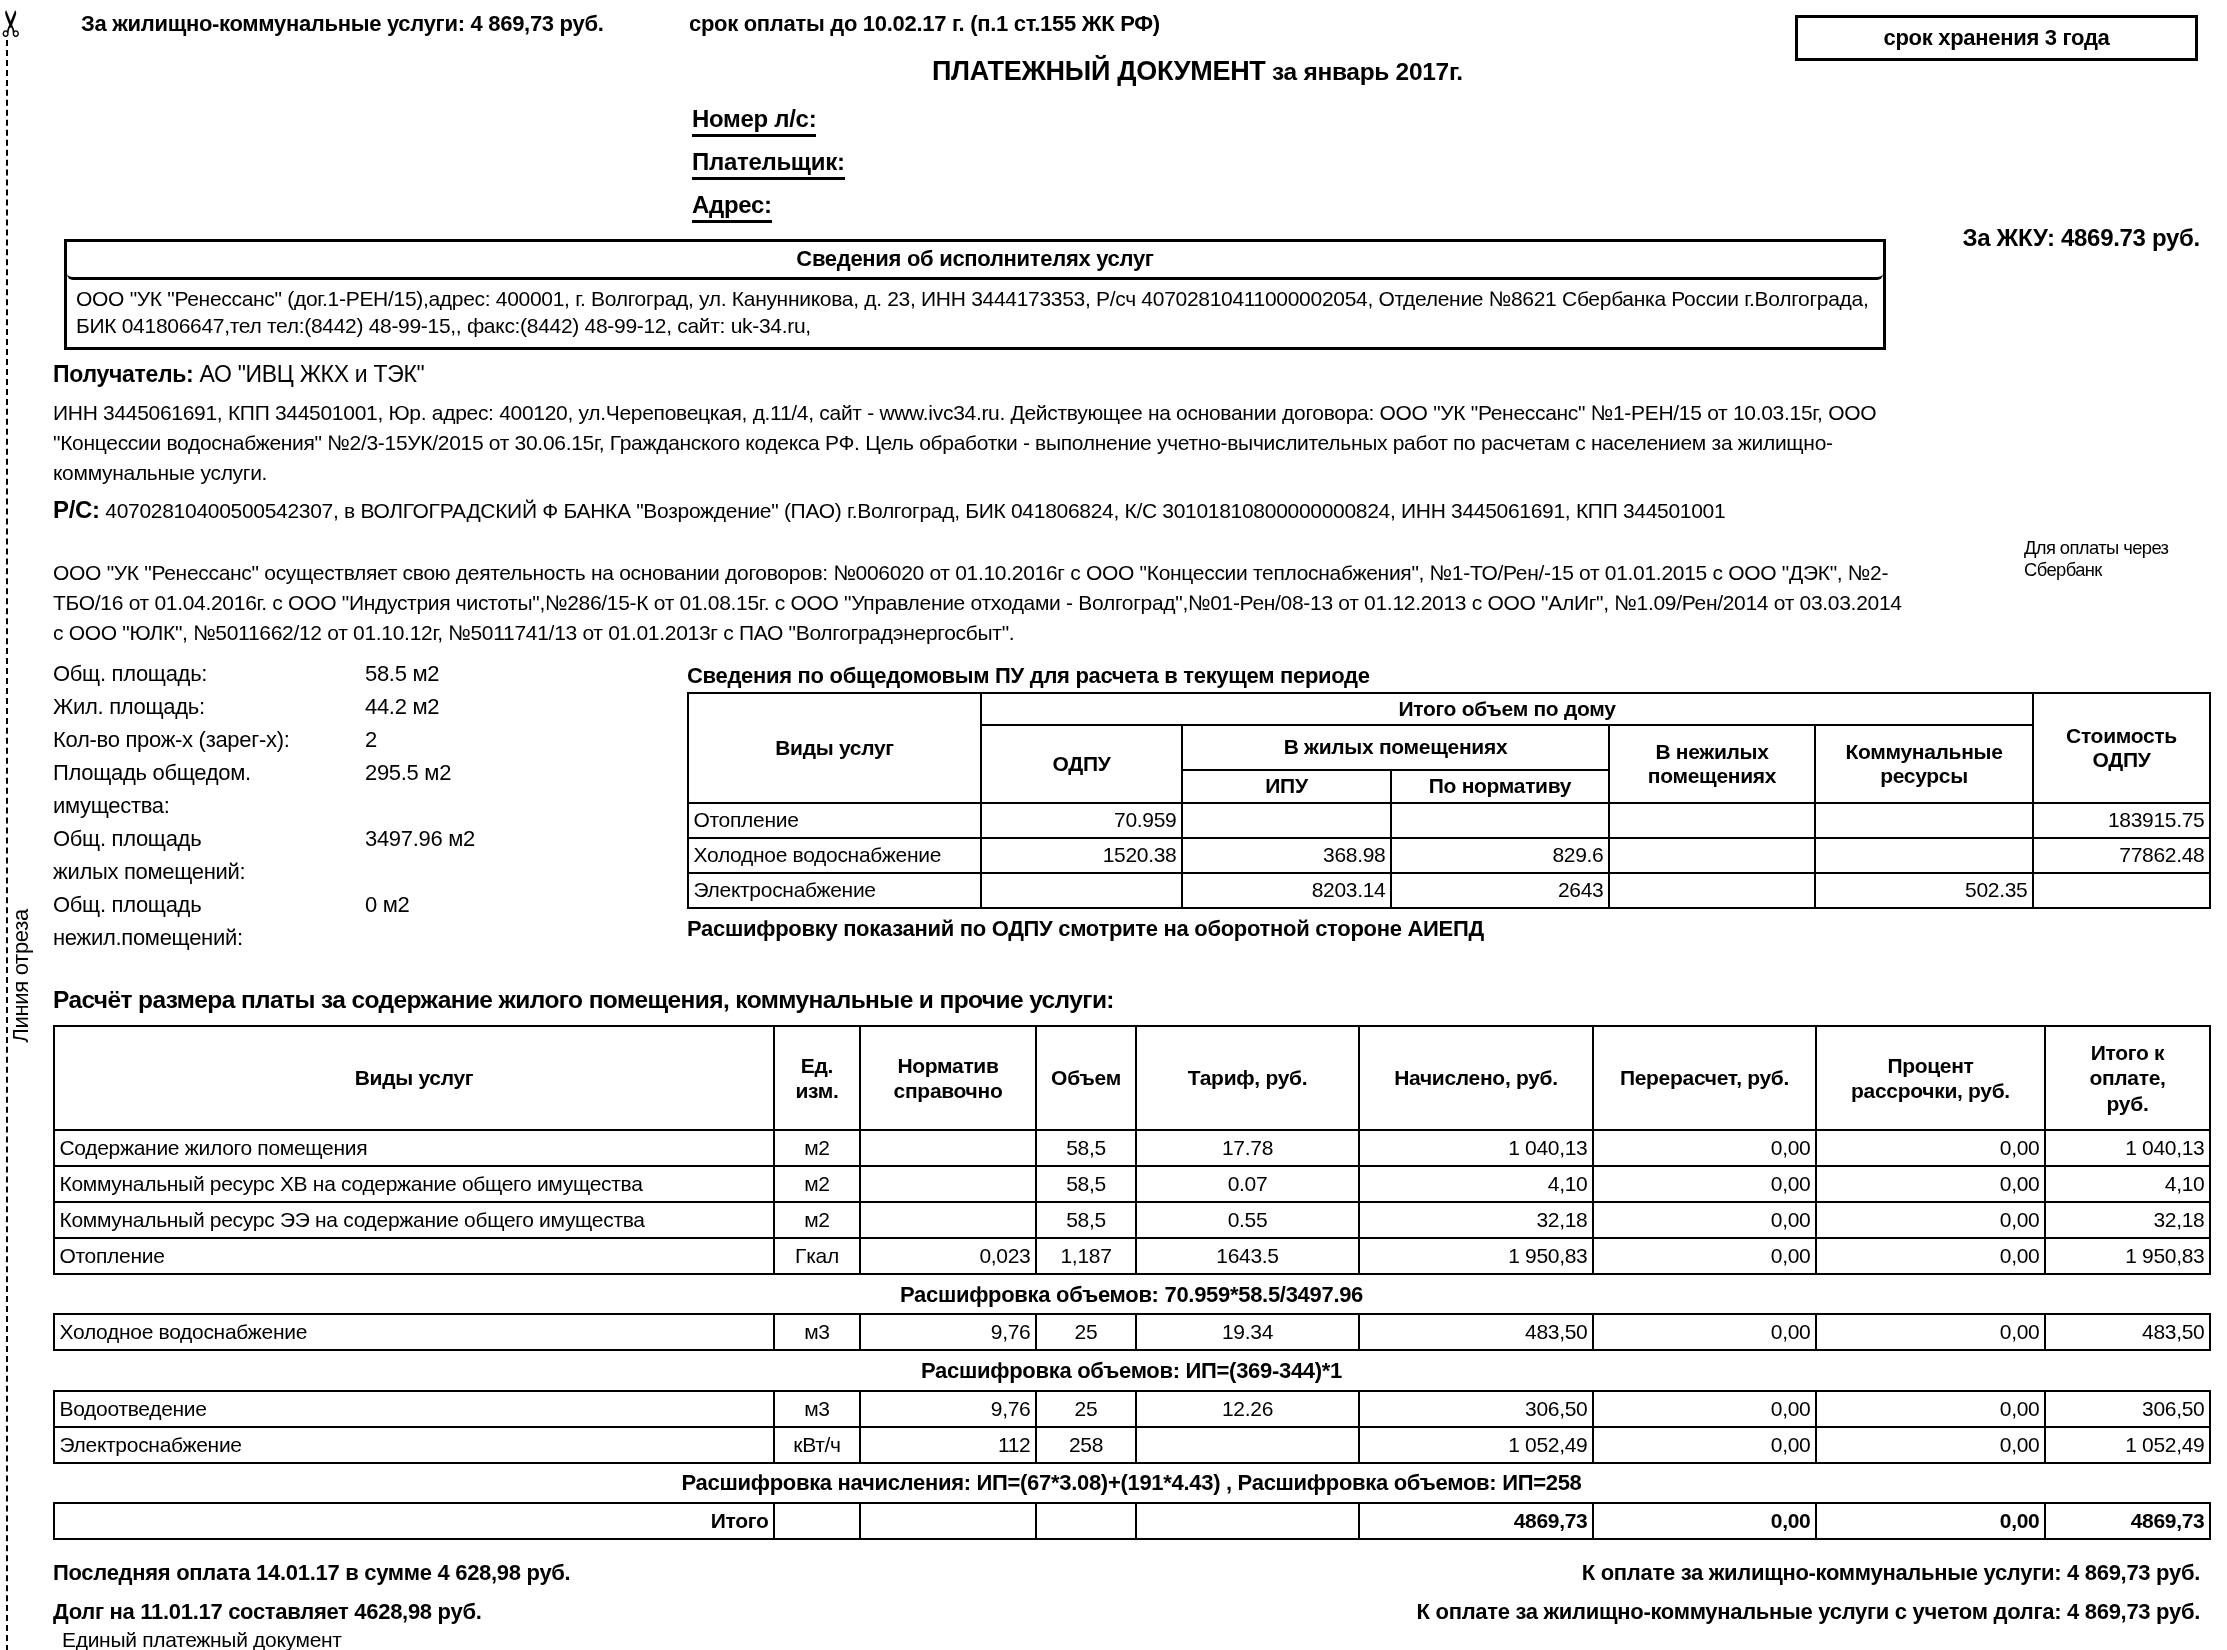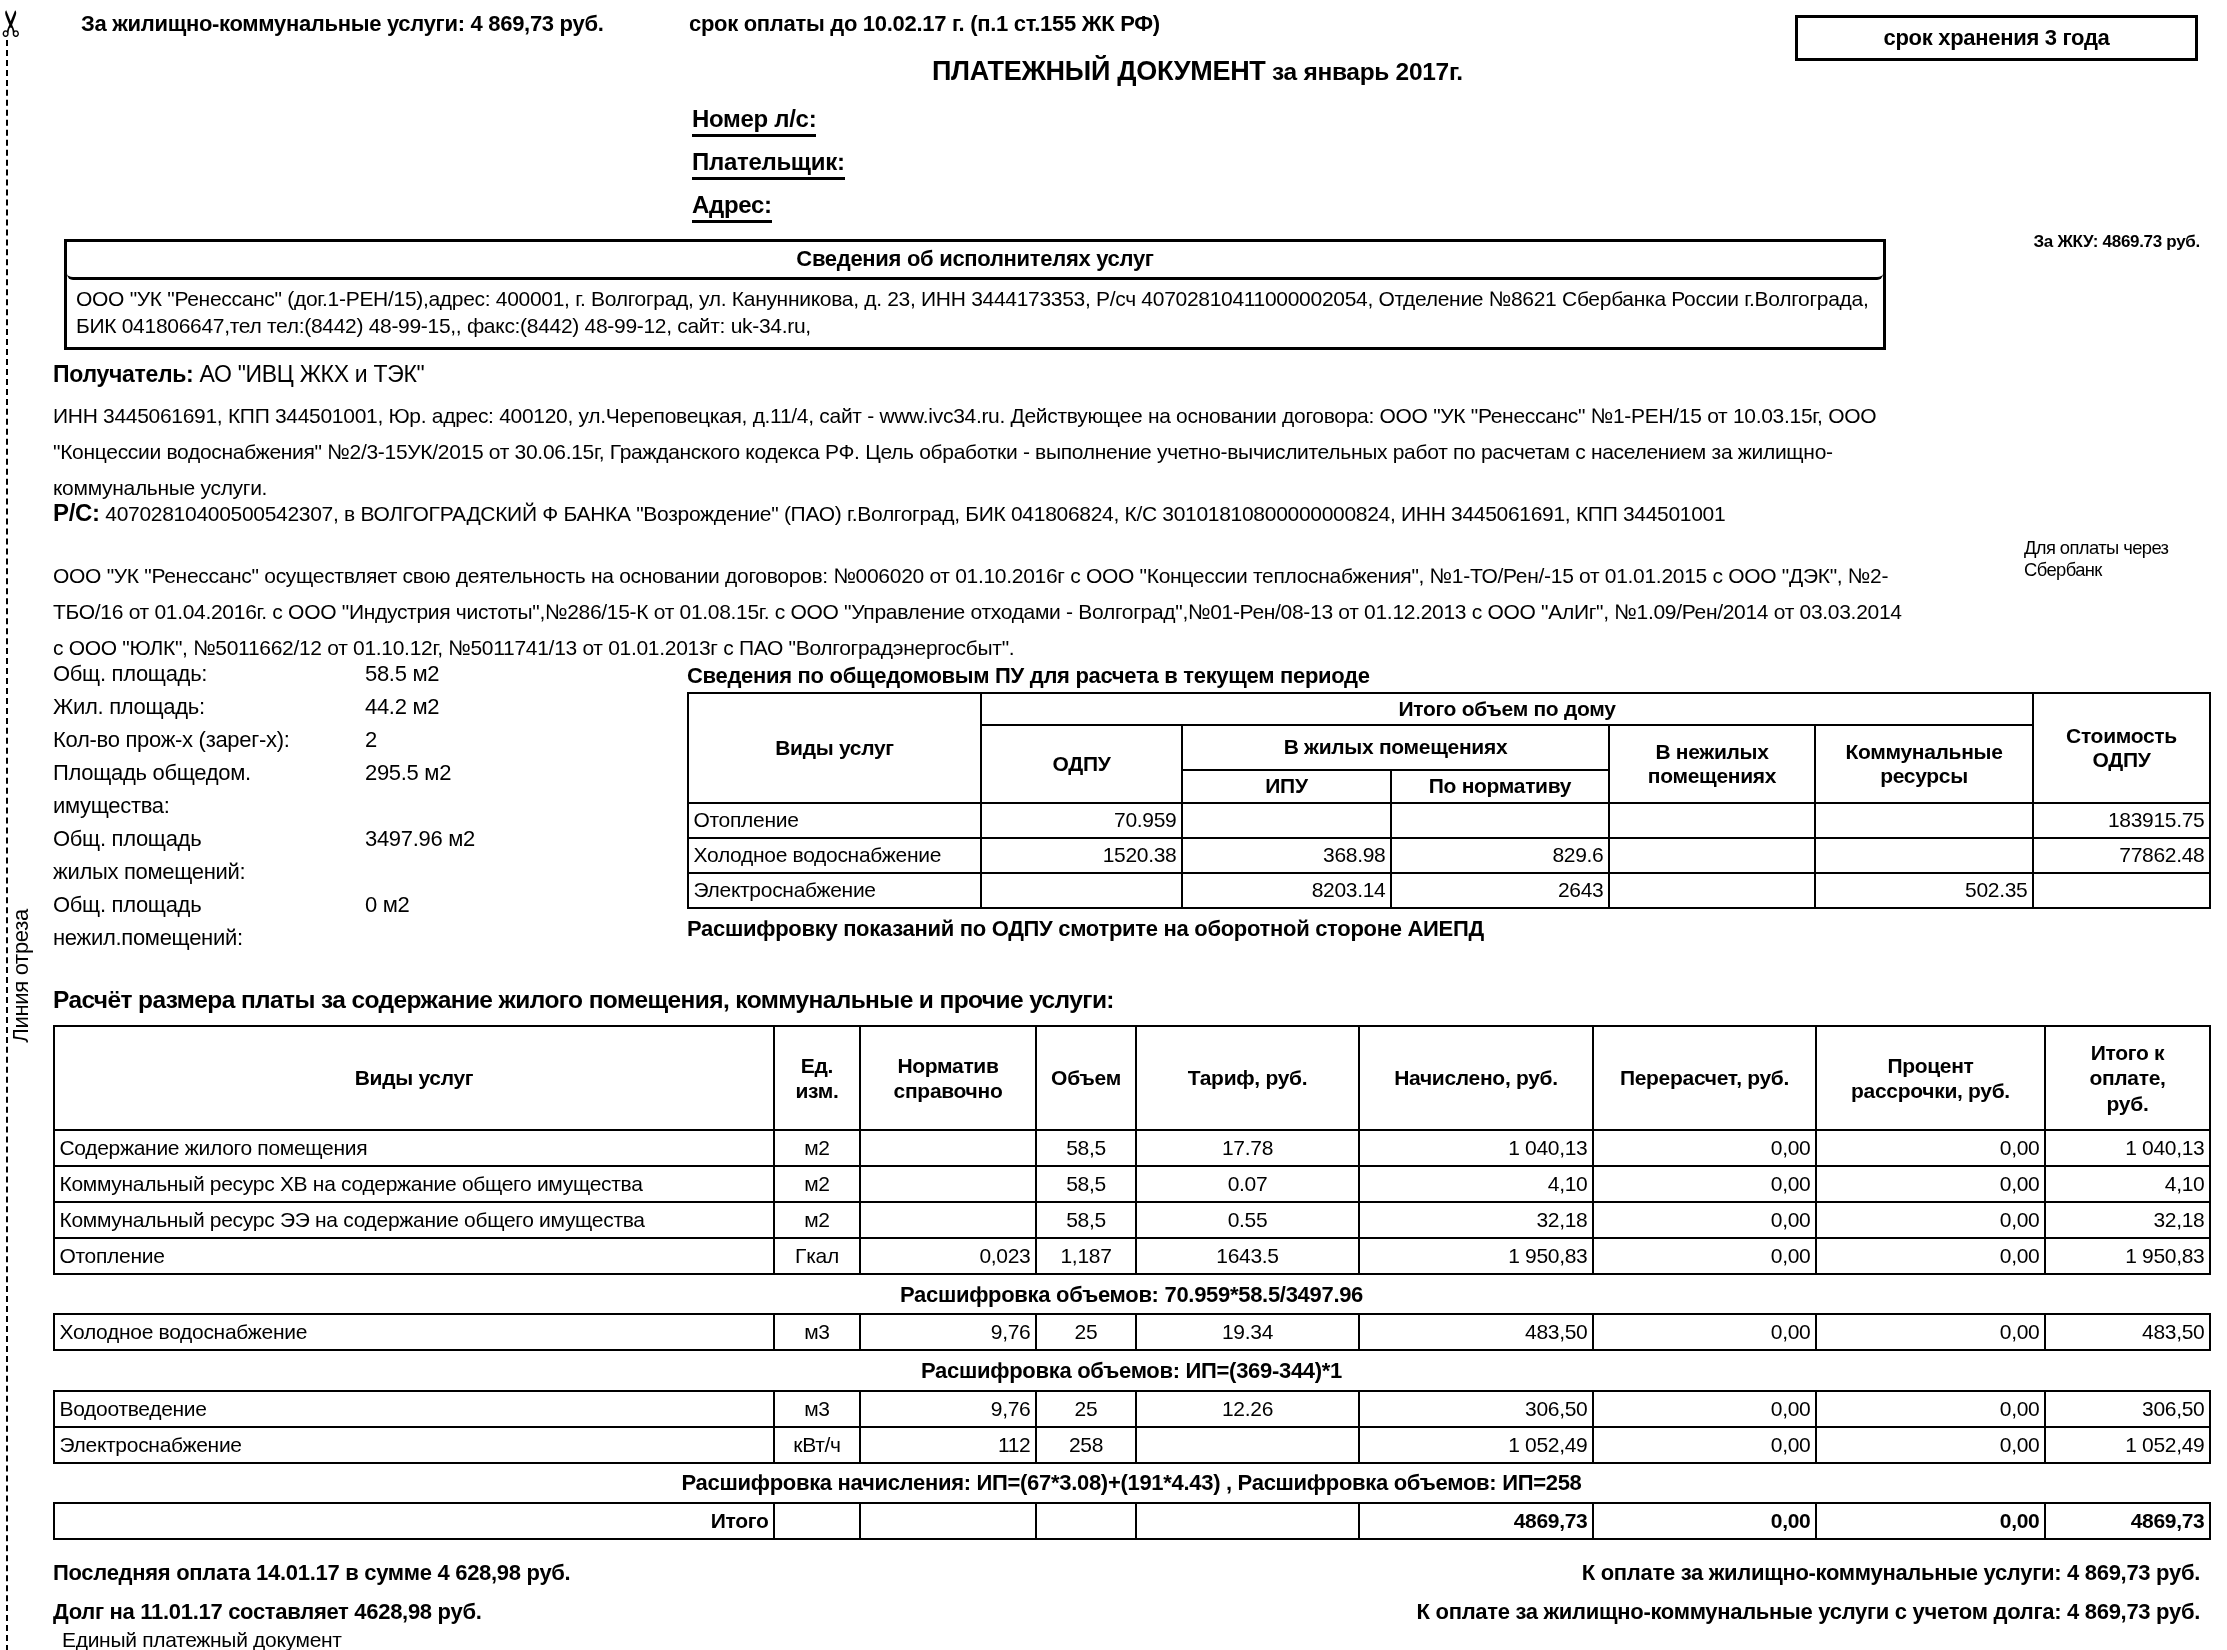--- a/index.html
+++ b/index.html
@@ -15,27 +15,27 @@
   .cut-label{position:absolute;left:7.8px;top:909px;font-size:22px;
              writing-mode:vertical-rl;transform:rotate(180deg);}
   
   .topline-left{left:81px;top:11px;font-size:22px;}
   .topline-due{left:689px;top:11px;font-size:22px;}
   .storage-box{left:1795px;top:14.5px;width:397px;height:40px;border:3.3px solid #000;
                font-size:22px;font-weight:bold;text-align:center;line-height:40px;}
   .doc-title{left:932px;top:56px;font-size:27px;}
   .doc-title .period{font-size:24.5px;margin-top:6px;}
   .ul-label{font-size:24px;font-weight:bold;border-bottom:3.9px solid #000;padding-bottom:1.7px;}
-  .zhku{right:27px;top:232px;font-size:17px;}
+  .zhku{right:27px;top:224px;font-size:24px;}
   
   .providers{left:64px;top:239px;width:1816px;border:3.9px solid #000;}
   .providers .ttl{border-bottom:3.9px solid #000;text-align:center;font-weight:bold;font-size:22px;
                   padding:3.9px 0 5px 0;border-radius:6px;}
   .providers .body{font-size:21px;line-height:27px;padding:5.6px 7.8px 7.8px 9px;}
-  .par{font-size:21px;line-height:36px;}
+  .par{font-size:21px;line-height:30px;}
   .rs-label{font-size:24px;font-weight:bold;}
   .sber-note{left:2024px;top:537px;font-size:18.4px;letter-spacing:-0.6px;}
   
   .info{left:53px;top:657px;width:636px;font-size:22px;line-height:33px;}
   .info-label{display:inline-block;width:312px;}
   
   table{border-collapse:collapse;table-layout:fixed;}
   td{border:2.2px solid #000;font-size:21px;overflow:hidden;padding:0 4.5px;}
   .num{text-align:right;}
   .ctr{text-align:center;}

